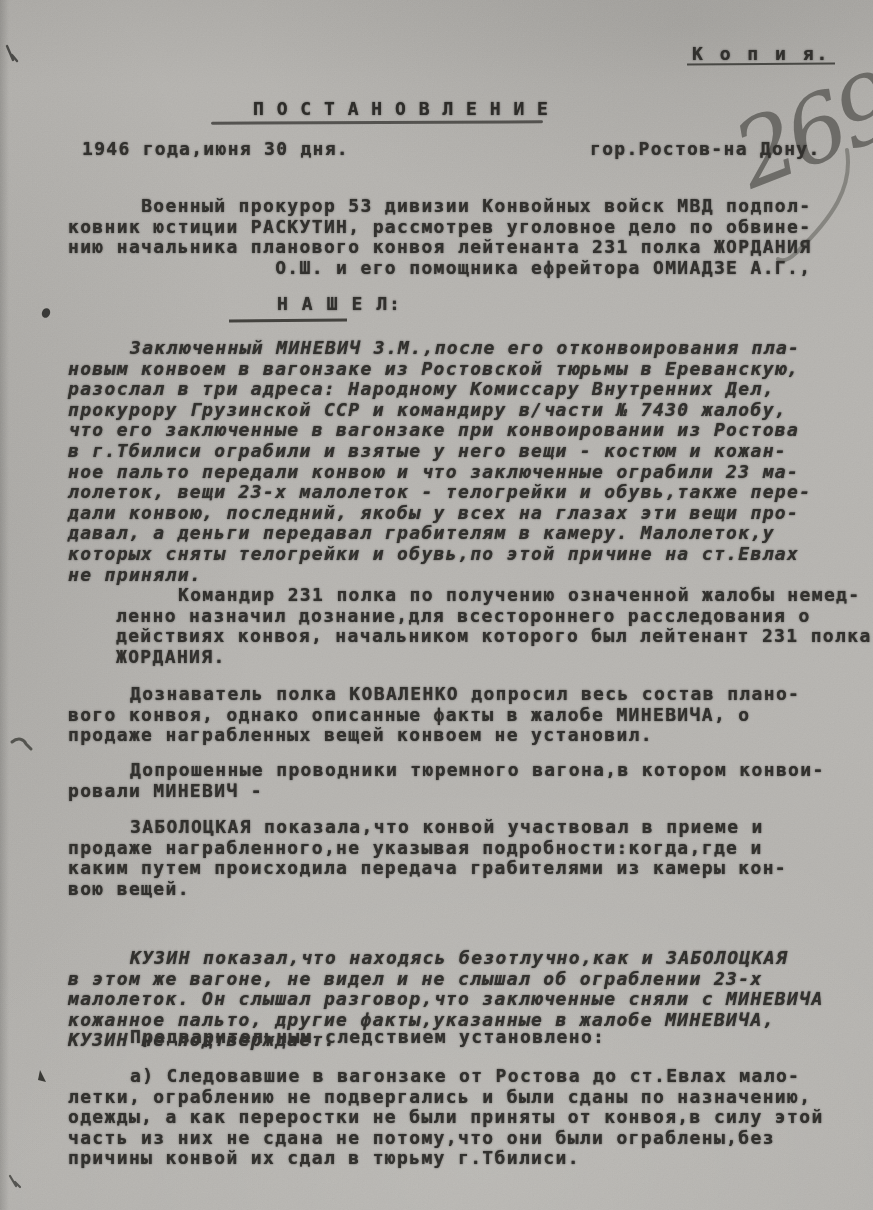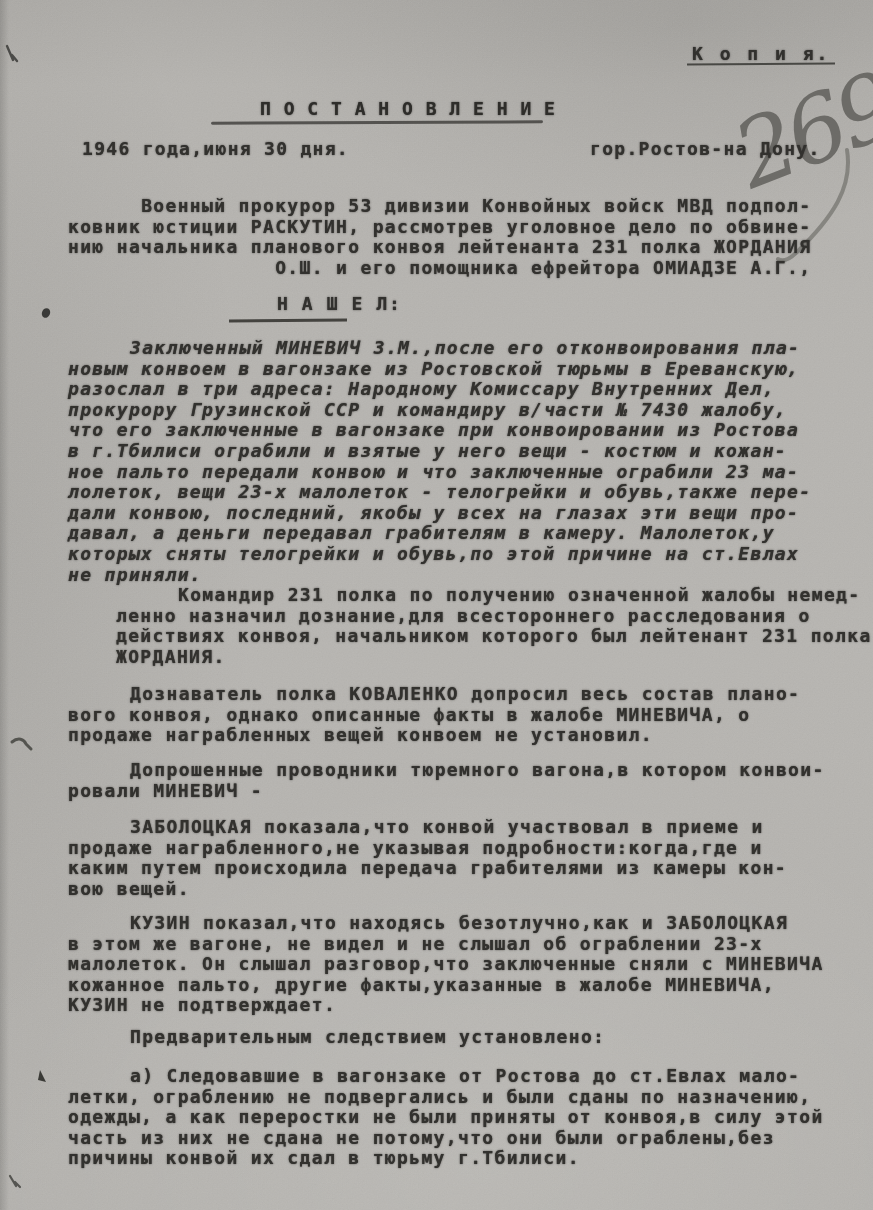--- a/index.html
+++ b/index.html
@@ -31,21 +31,21 @@
     font-size:18px;
     font-weight:bold;
     line-height:20.6px;
     letter-spacing:1.35px;
     text-shadow:0 0 1.2px rgba(42,41,38,0.85), 0 0 2.5px rgba(42,41,38,0.25);
   }
   .indent { text-indent:62px; }
   .copy-label     { left:692px; top:43px;  letter-spacing:3px; }
   .copy-underline { position:absolute; left:687px; top:63px; width:148px; height:2px;
                     background:rgba(48,47,44,0.8); transform:rotate(-0.4deg); }
-  .doc-title      { left:260px; top:98px;  letter-spacing:1px; color:#2e2d2a; }
+  .doc-title      { left:253px; top:98px;  letter-spacing:1px; color:#2e2d2a; }
   .title-underline{ position:absolute; left:211px; top:121px; width:332px; height:3px;
                     background:rgba(52,51,48,0.75); border-radius:2px; transform:rotate(-0.25deg); }
   .date-line      { left:68px;  top:138px;margin-left:14px; }
   .place-line     { left:590px; top:138px; }
   .found-heading  { left:245px; top:293px; letter-spacing:1.6px;padding-left:32px; }
   .found-underline{ position:absolute; left:229px; top:319px; width:118px; height:3px;
                     background:rgba(48,47,44,0.85); transform:rotate(-0.6deg); }
   .handnum { position:absolute; left:735px; top:52px; pointer-events:none; }
   .marks   { position:absolute; left:0; top:0; pointer-events:none; }
 </style>
@@ -114,21 +114,21 @@
       <div class="para" style="top: 760px;">
         <div class="line indent">Допрошенные проводники тюремного вагона,в котором конвои-</div>
         <div class="line">ровали МИНЕВИЧ -</div>
       </div>
       <div class="para" style="top: 817px;">
         <div class="line indent">ЗАБОЛОЦКАЯ показала,что конвой участвовал в приеме и</div>
         <div class="line">продаже награбленного,не указывая подробности:когда,где и</div>
         <div class="line">каким путем происходила передача грабителями из камеры кон-</div>
         <div class="line">вою вещей.</div>
       </div>
-      <div class="para" style="top: 913px;">
+      <div class="para" style="top: 948px; font-style: italic;">
         <div class="line indent">КУЗИН показал,что находясь безотлучно,как и ЗАБОЛОЦКАЯ</div>
         <div class="line">в этом же вагоне, не видел и не слышал об ограблении 23-х</div>
         <div class="line">малолеток. Он слышал разговор,что заключенные сняли с МИНЕВИЧА</div>
         <div class="line">кожанное пальто, другие факты,указанные в жалобе МИНЕВИЧА,</div>
         <div class="line">КУЗИН не подтверждает.</div>
       </div>
       <div class="para" style="top: 1027px;">
         <div class="line indent">Предварительным следствием установлено:</div>
       </div>
       <div class="para" style="top: 1066px;">

